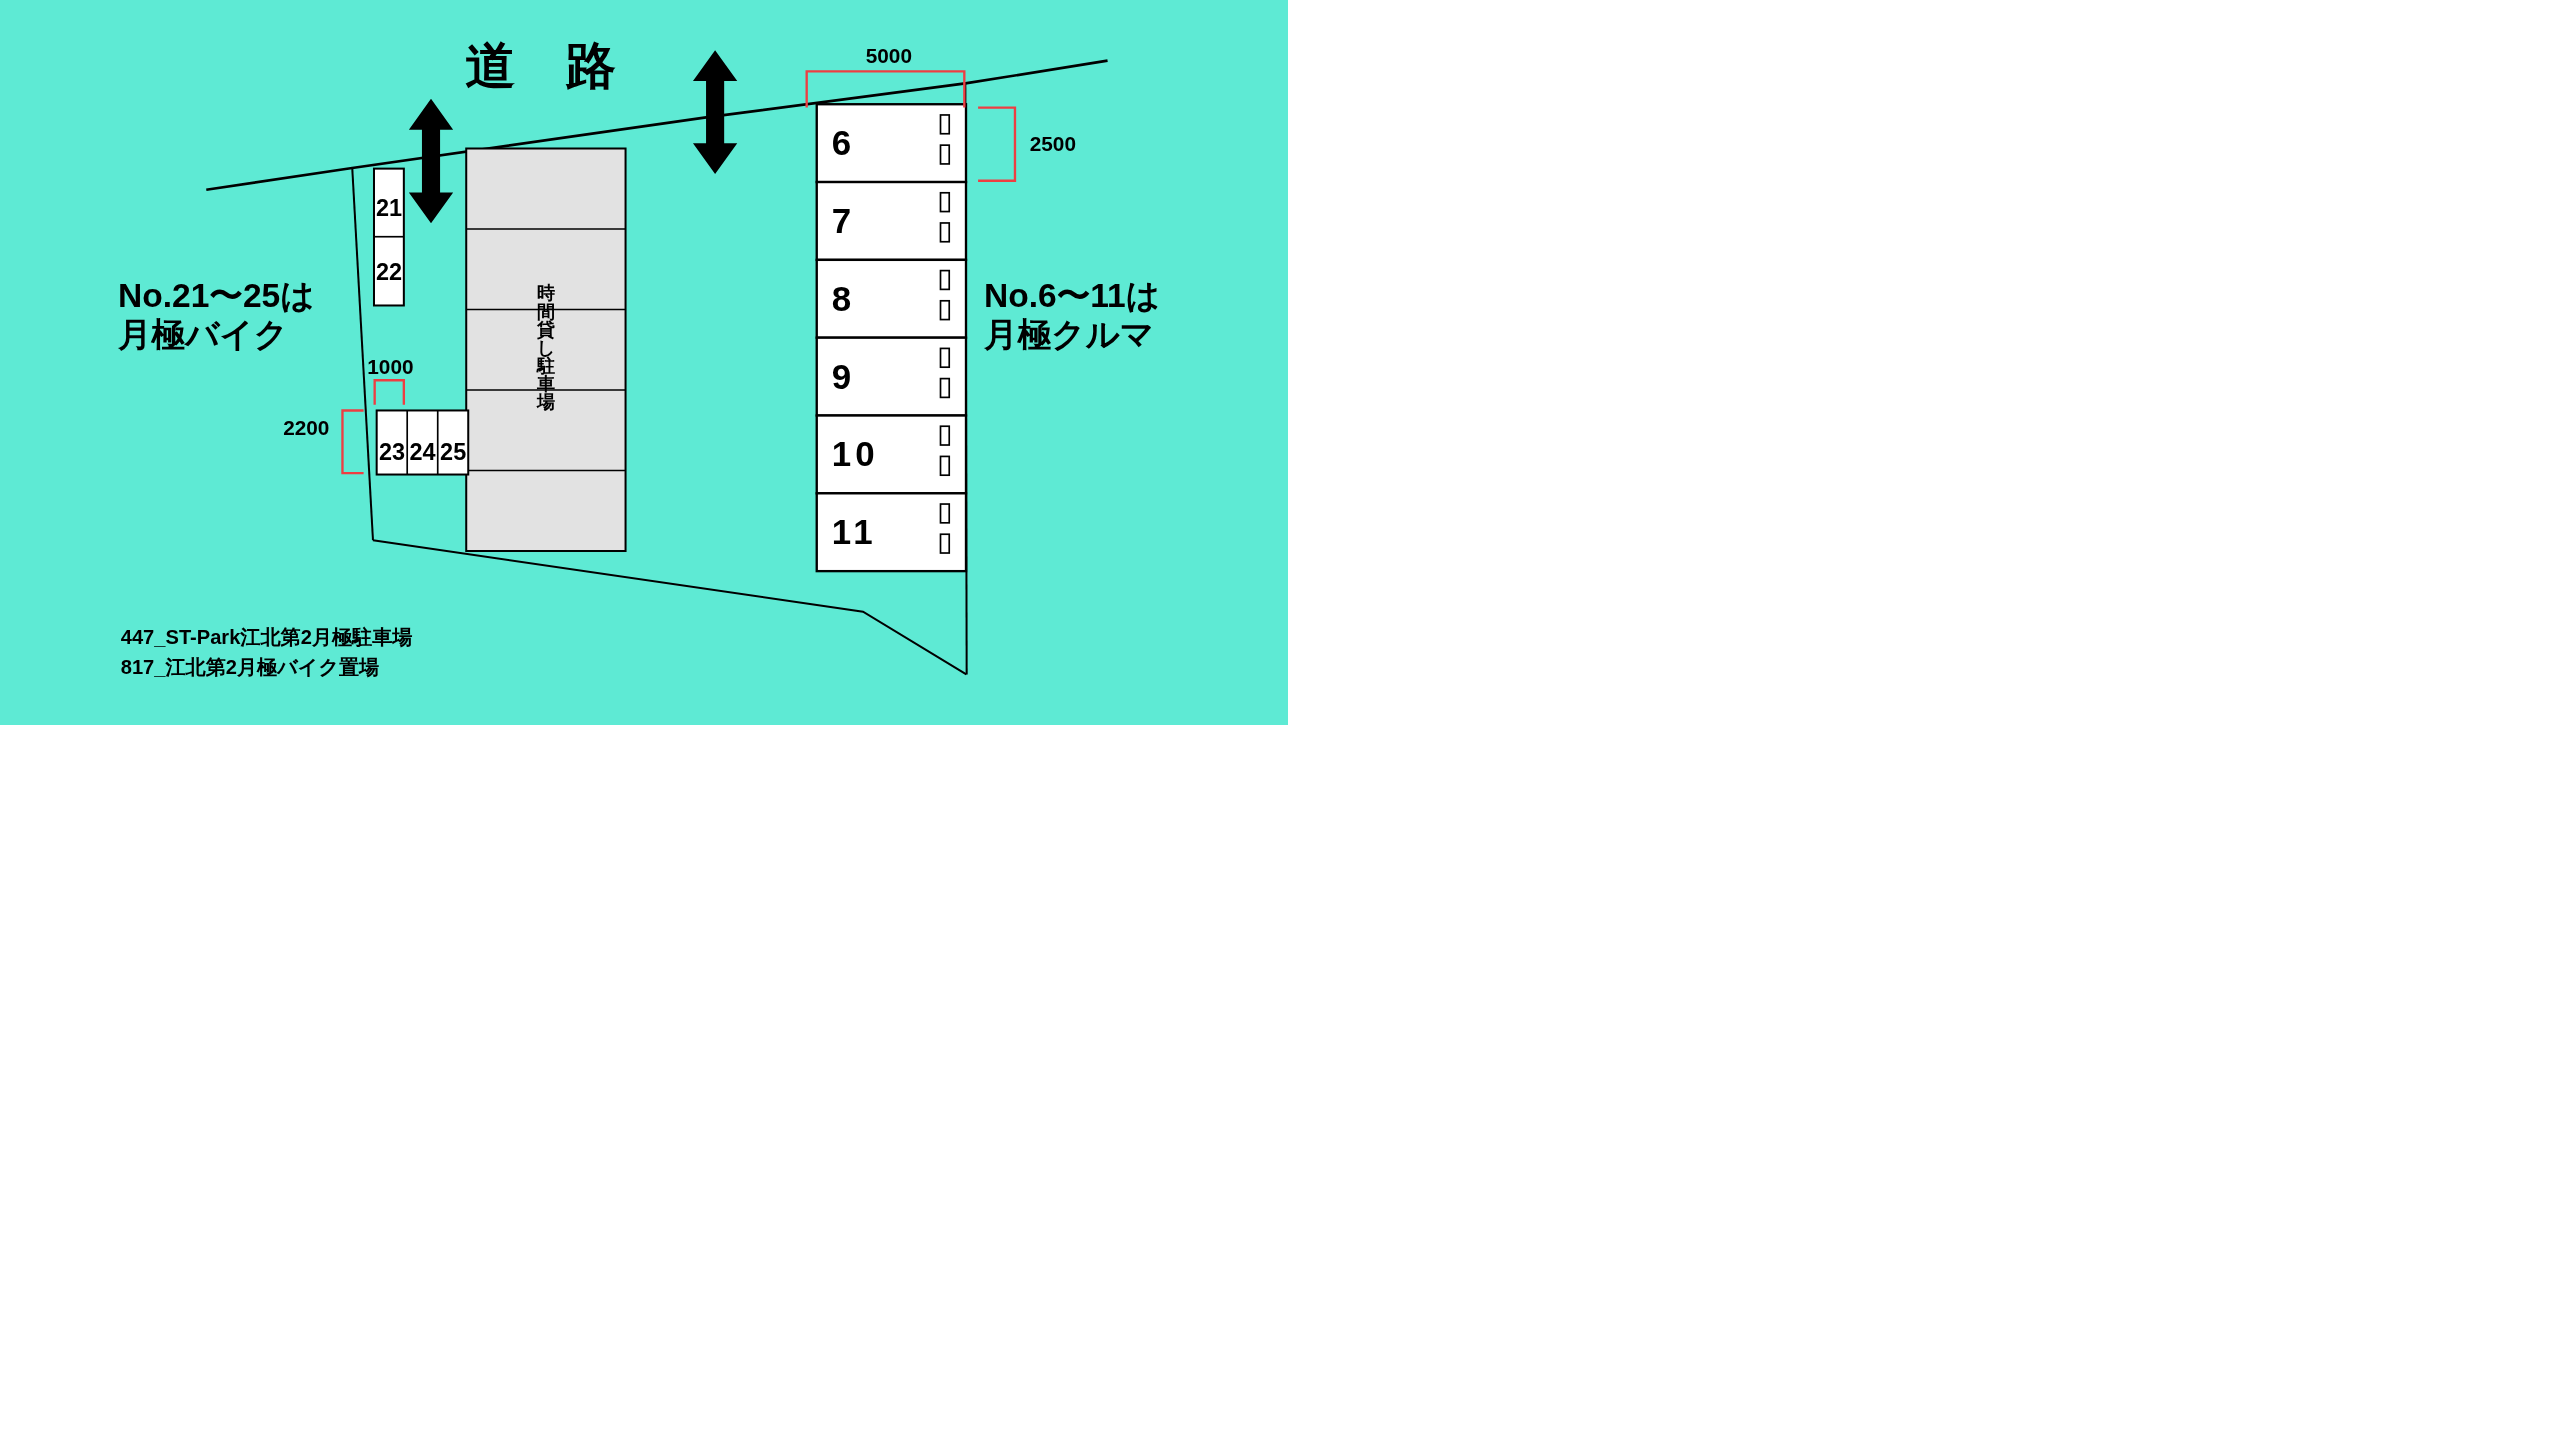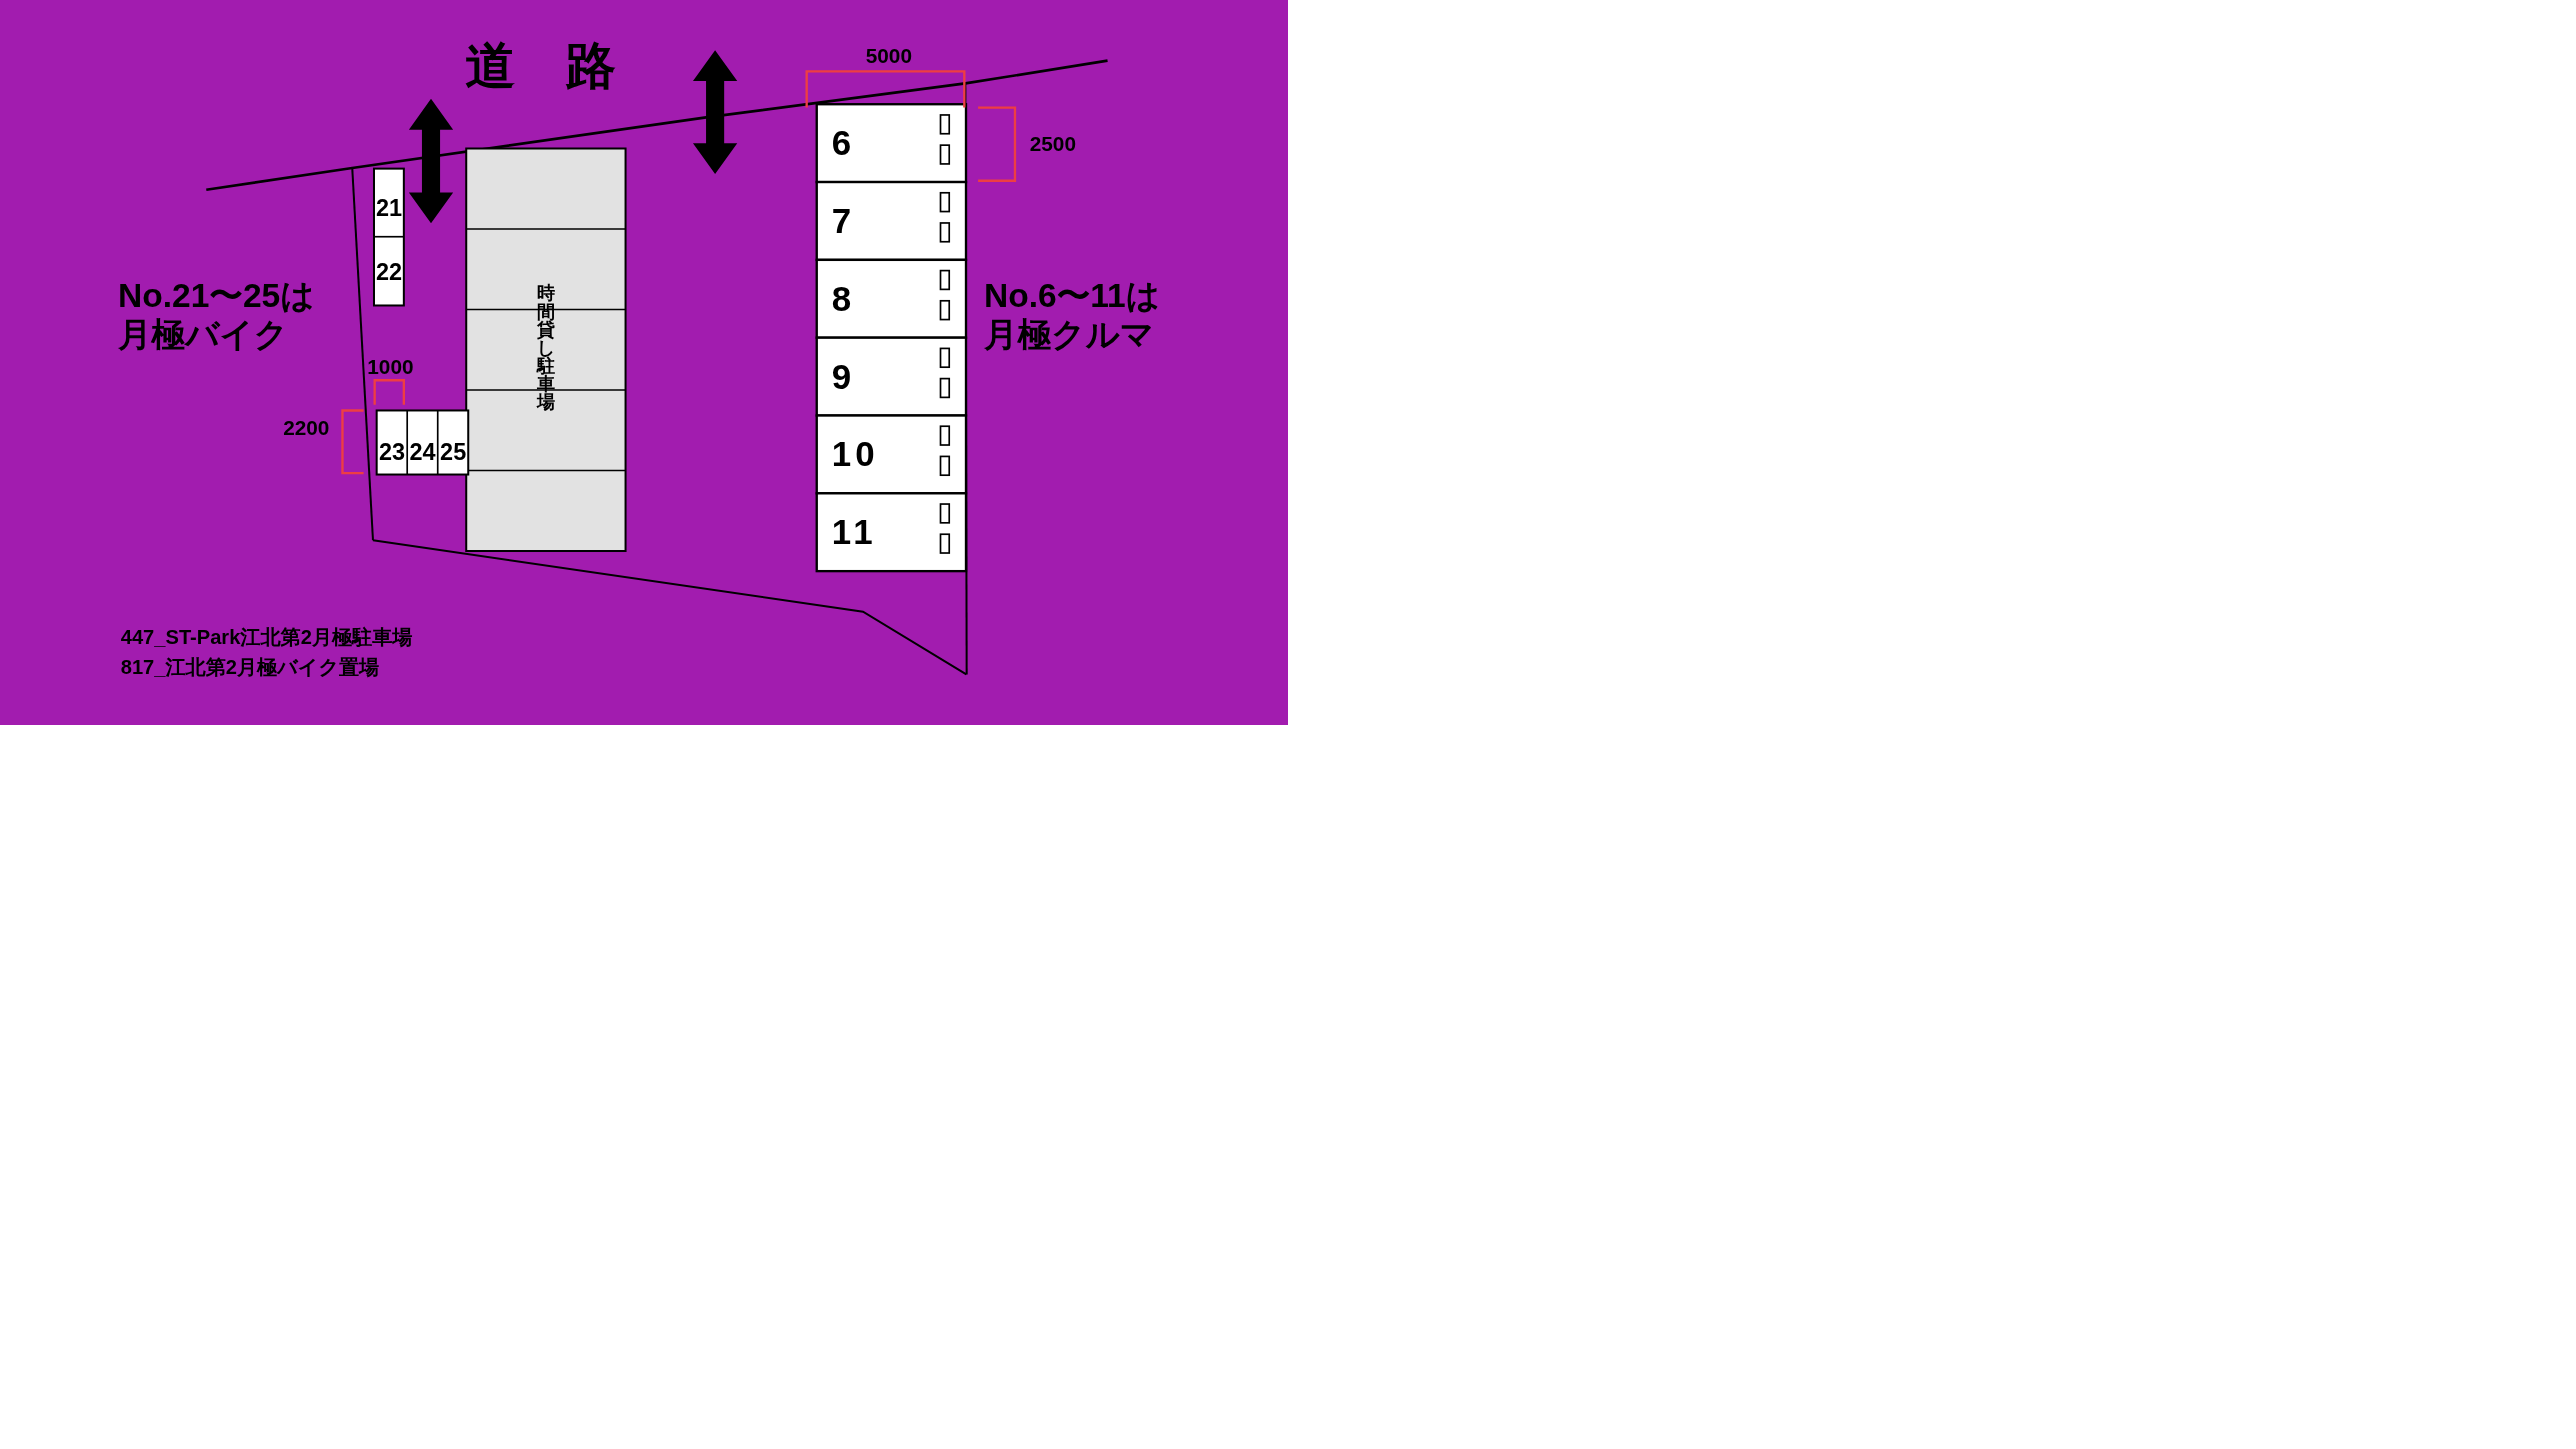--- a/index.html
+++ b/index.html
@@ -1,16 +1,16 @@
 <!DOCTYPE html>
 <html style="font-size:10.7px"><head>
 <meta charset="utf-8">
 <style>
   html,body{margin:0;padding:0;background:#ffffff;}
-  .stage{width:1288px;height:725px;background:#a21caf;position:relative;overflow:hidden;}
+  .stage{width:1288px;height:725px;background:#5eead4;position:relative;overflow:hidden;}
   svg{display:block;width:1288px;height:725px;}
   text{font-family:"Liberation Sans","DejaVu Sans",sans-serif;fill:#000;}
   .t-bold{font-weight:bold;}
 </style>
 </head>
 <body>
 
 <div class="stage">
 <svg viewBox="0 0 1920 1080" xmlns="http://www.w3.org/2000/svg">
 

